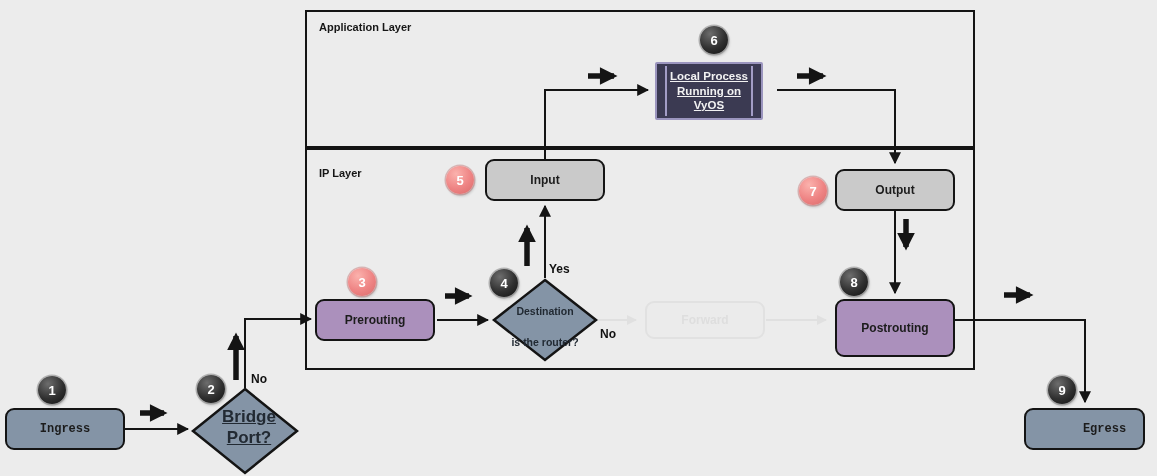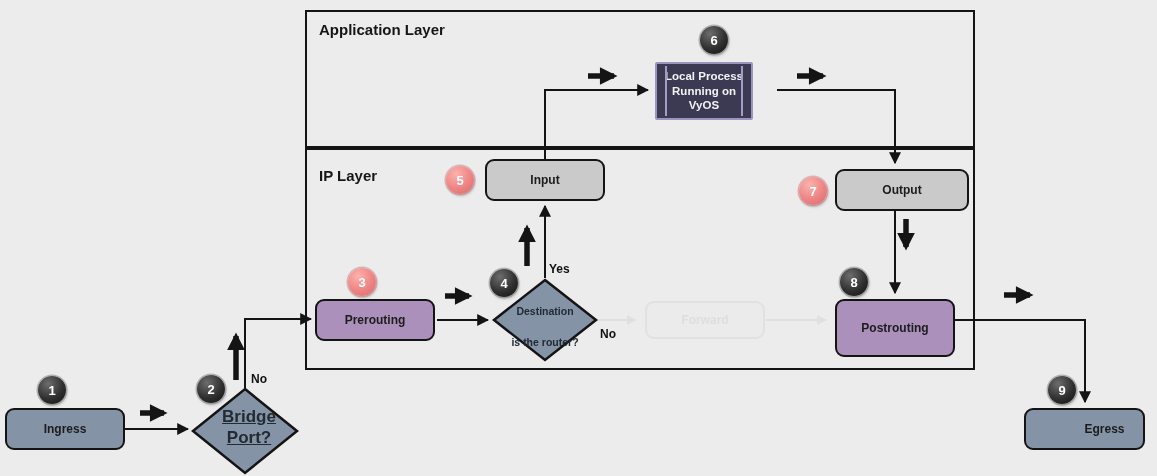--- a/index.html
+++ b/index.html
@@ -1,26 +1,26 @@
 <!DOCTYPE html>
 <html><head>
 <meta charset="utf-8">
 <style>
   html,body { margin:0; padding:0; background:#ececec; font-family:"Liberation Sans",sans-serif; }
   .canvas { position:relative; width:1157px; height:476px; background:#ececec; overflow:hidden; }
 
   .layer-box { position:absolute; border:2px solid #141414; box-sizing:border-box; background:transparent; }
-  .layer-title { position:absolute; font-size:15px; font-weight:bold; color:#161616; white-space:nowrap; }
+  .layer-title { position:absolute; font-size:11px; font-weight:bold; color:#161616; white-space:nowrap; }
 
   svg.wires { position:absolute; left:0; top:0; width:1157px; height:476px; }
 
   .node { position:absolute; display:flex; flex-direction:column; align-items:center; justify-content:center;
           border:2px solid #141414; border-radius:9px; font-size:12px; font-weight:bold; color:#1c1c1c;
           text-align:center; box-sizing:border-box; line-height:1.2; }
-  .node.slate  { background:#8494A6; }
+  .node.slate  { background:#8494A6;font-family:Liberation Mono, monospace; }
   .node.purple { background:#AB90BC; }
   .node.gray   { background:#CACACA; }
   .node.faded  { background:#EBEBEB; border-color:#E1E1E1; color:#DEDEDE; }
   .node.process { background:#3B3A52; border:2px solid #9B95BE; border-radius:2px; color:#F2F2F2;
                   font-size:11.5px; line-height:1.3; }
   .process-bar { position:absolute; top:2px; bottom:2px; width:2px; background:#A39DC6; }
   .process-bar.left { left:8px; } .process-bar.right { right:8px; }
 
   .diamond-label { position:absolute; display:flex; flex-direction:column; align-items:center; justify-content:center;
                    font-weight:bold; color:#222a33; text-align:center; line-height:1.25; pointer-events:none; }
@@ -87,33 +87,33 @@
   </div>
 
   <div class="node gray" style="left:485px; top:159px; width:120px; height:42px;">
     <span>Input</span>
   </div>
 
   <div class="node purple" style="left:315px; top:299px; width:120px; height:42px;">
     <span>Prerouting</span>
   </div>
 
-  <div class="node process" style="left:655px; top:62px; width:98px; height:58px;">
+  <div class="node process" style="left:655px; top:62px; width:108px; height:58px;text-decoration:underline;">
     <span class="process-bar left"></span>
     <span class="process-bar right"></span>
     <span>Local Process</span>
     <span>Running on</span>
     <span>VyOS</span>
   </div>
 
   <div class="node faded" style="left:645px; top:301px; width:120px; height:38px;">
     <span>Forward</span>
   </div>
 
-  <div class="node gray" style="left:835px; top:169px; width:134px; height:42px;">
+  <div class="node gray" style="left:835px; top:169px; width:120px; height:42px;">
     <span>Output</span>
   </div>
 
   <div class="node purple" style="left:835px; top:299px; width:120px; height:58px;">
     <span>Postrouting</span>
   </div>
 
   <div class="node slate" style="left:1024px; top:408px; width:121px; height:42px;padding-left:40px;">
     <span>Egress</span>
   </div>

